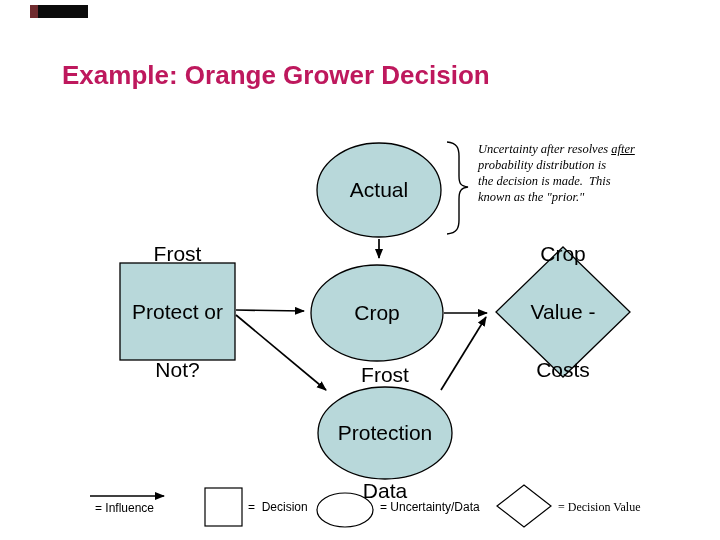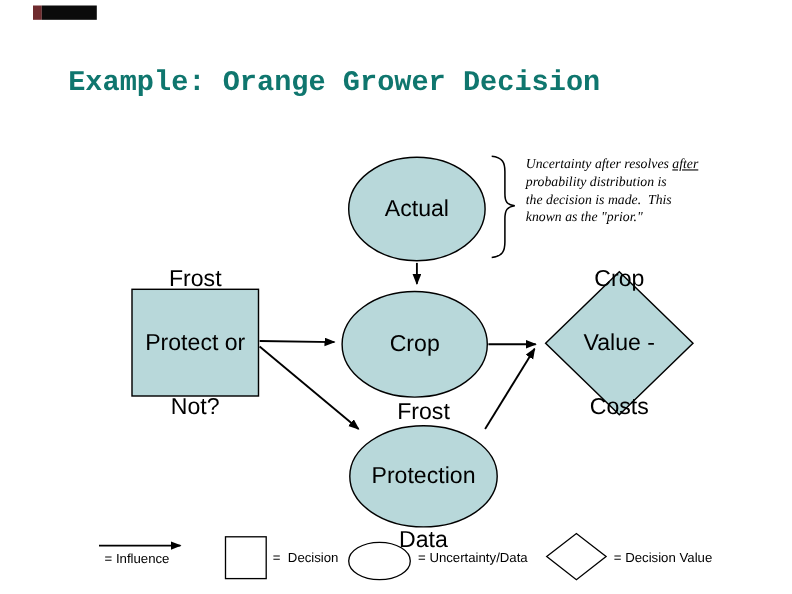--- a/index.html
+++ b/index.html
@@ -23,21 +23,21 @@
 </head>
 <body>
 
 <div class="slide">
 
   <div class="accent-bar">
     <div class="seg-maroon"></div>
     <div class="seg-black"></div>
   </div>
 
-  <div class="page-title" style="color: #0f766e; font-family: Liberation Mono, monospace;">Example: Orange Grower Decision</div>
+  <div class="page-title" style="color: #be185d;">Example: Orange Grower Decision</div>
 
   <svg class="overlay" viewBox="0 0 720 540" xmlns="http://www.w3.org/2000/svg">
     <defs>
       <marker id="arrow" markerUnits="userSpaceOnUse" markerWidth="11" markerHeight="9" refX="9" refY="4" orient="auto">
         <path d="M0,0 L10,4 L0,8 Z" fill="#000"></path>
       </marker>
     </defs>
 
     <ellipse cx="379" cy="190" rx="62" ry="47" fill="#b8d8da" stroke="#000" stroke-width="1.3"></ellipse>
     <rect x="120" y="263" width="115" height="97" fill="#b8d8da" stroke="#000" stroke-width="1.3"></rect>
@@ -89,15 +89,15 @@
   <div class="annotation">
     <div class="ann-line"><span>Uncertainty after resolves </span><span class="und">after</span></div>
     <div class="ann-line">probability distribution is</div>
     <div class="ann-line">the decision is made.  This</div>
     <div class="ann-line">known as the "prior."</div>
   </div>
 
   <div class="legend-label" style="left:95px;top:501px;">= Influence</div>
   <div class="legend-label" style="left:248px;top:500px;">=  Decision</div>
   <div class="legend-label" style="left:380px;top:500px;">= Uncertainty/Data</div>
-  <div class="legend-label" style="left:558px;top:500px;">= Decision Value</div>
+  <div class="legend-label" style="left:558px;top:500px;font-family:Liberation Serif, serif;">= Decision Value</div>
 
 </div>
 
 </body></html>

